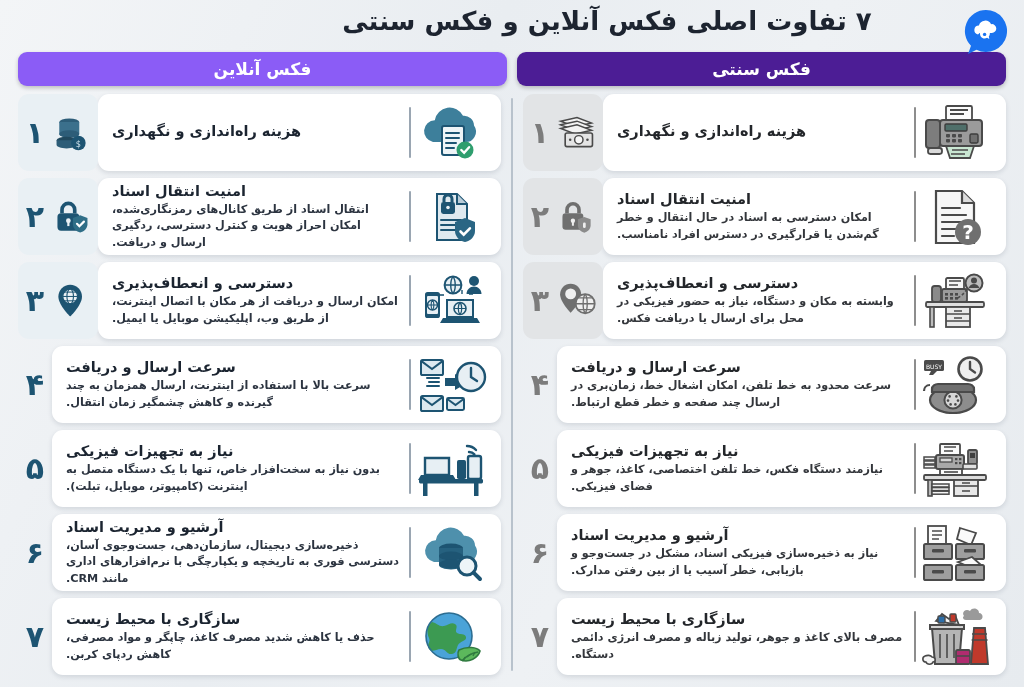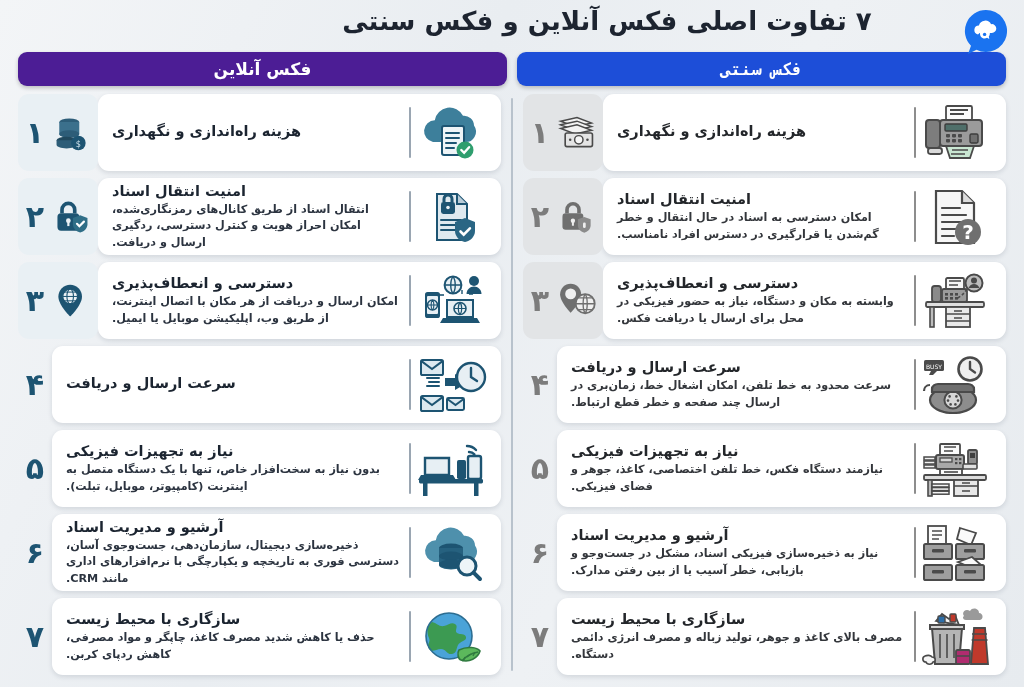--- a/index.html
+++ b/index.html
@@ -37,22 +37,22 @@
     display:flex;flex-direction:row-reverse;
     gap:10px;padding:0 18px;height:34px;box-sizing:border-box;
   }
   .col-head{
     flex:1;border-radius:9px;color:#fff;
     font-size:17px;font-weight:bold;
     display:flex;align-items:center;justify-content:center;
     box-shadow:0 2px 4px rgba(0,0,0,.22);
     direction:rtl;
   }
-  .col-head.online{background:#4c1d95;text-align:right;}
-  .col-head.traditional{background:#1d4ed8;font-family:Liberation Mono, monospace;}
+  .col-head.online{background:#8b5cf6;text-align:right;}
+  .col-head.traditional{background:#4c1d95;}
 
   
   .cols{
     display:flex;flex-direction:row-reverse;gap:10px;
     padding:8px 18px 6px 18px;box-sizing:border-box;
     height:595px;
   }
   .col{flex:1;display:flex;flex-direction:column;gap:7px;}
   .divider{
     width:2px;background:#b8c2cc;border-radius:1px;margin:4px 0 4px 0;
@@ -244,20 +244,21 @@
             </div>
           </div>
         </div>
         <div class="row online">
           <div class="numwrap plain">
             <div class="num">۴</div>
           </div>
           <div class="card">
             <div class="card-text">
               <div class="card-title">سرعت ارسال و دریافت</div>
+              <div class="card-desc">سرعت بالا با استفاده از اینترنت، ارسال همزمان به چند گیرنده و کاهش چشمگیر زمان انتقال.</div>
             </div>
             <div class="vline"></div>
             <div class="thumb">
               <svg width="74" height="58" viewBox="0 0 74 58">
      <rect x="6" y="4" width="22" height="15" rx="1.6" fill="#dce9f0" stroke="#1d5472" stroke-width="2"></rect>
      <path d="M6.8 5.4L17 13 27.2 5.4" fill="none" stroke="#1d5472" stroke-width="2"></path>
      <rect x="6" y="40" width="22" height="15" rx="1.6" fill="#dce9f0" stroke="#1d5472" stroke-width="2"></rect>
      <path d="M6.8 41.4L17 49l10.2-7.6" fill="none" stroke="#1d5472" stroke-width="2"></path>
      <rect x="32" y="42" width="17" height="12" rx="1.4" fill="#dce9f0" stroke="#1d5472" stroke-width="2"></rect>
      <path d="M32.7 43.2L40.5 49l7.8-5.8" fill="none" stroke="#1d5472" stroke-width="2"></path>

